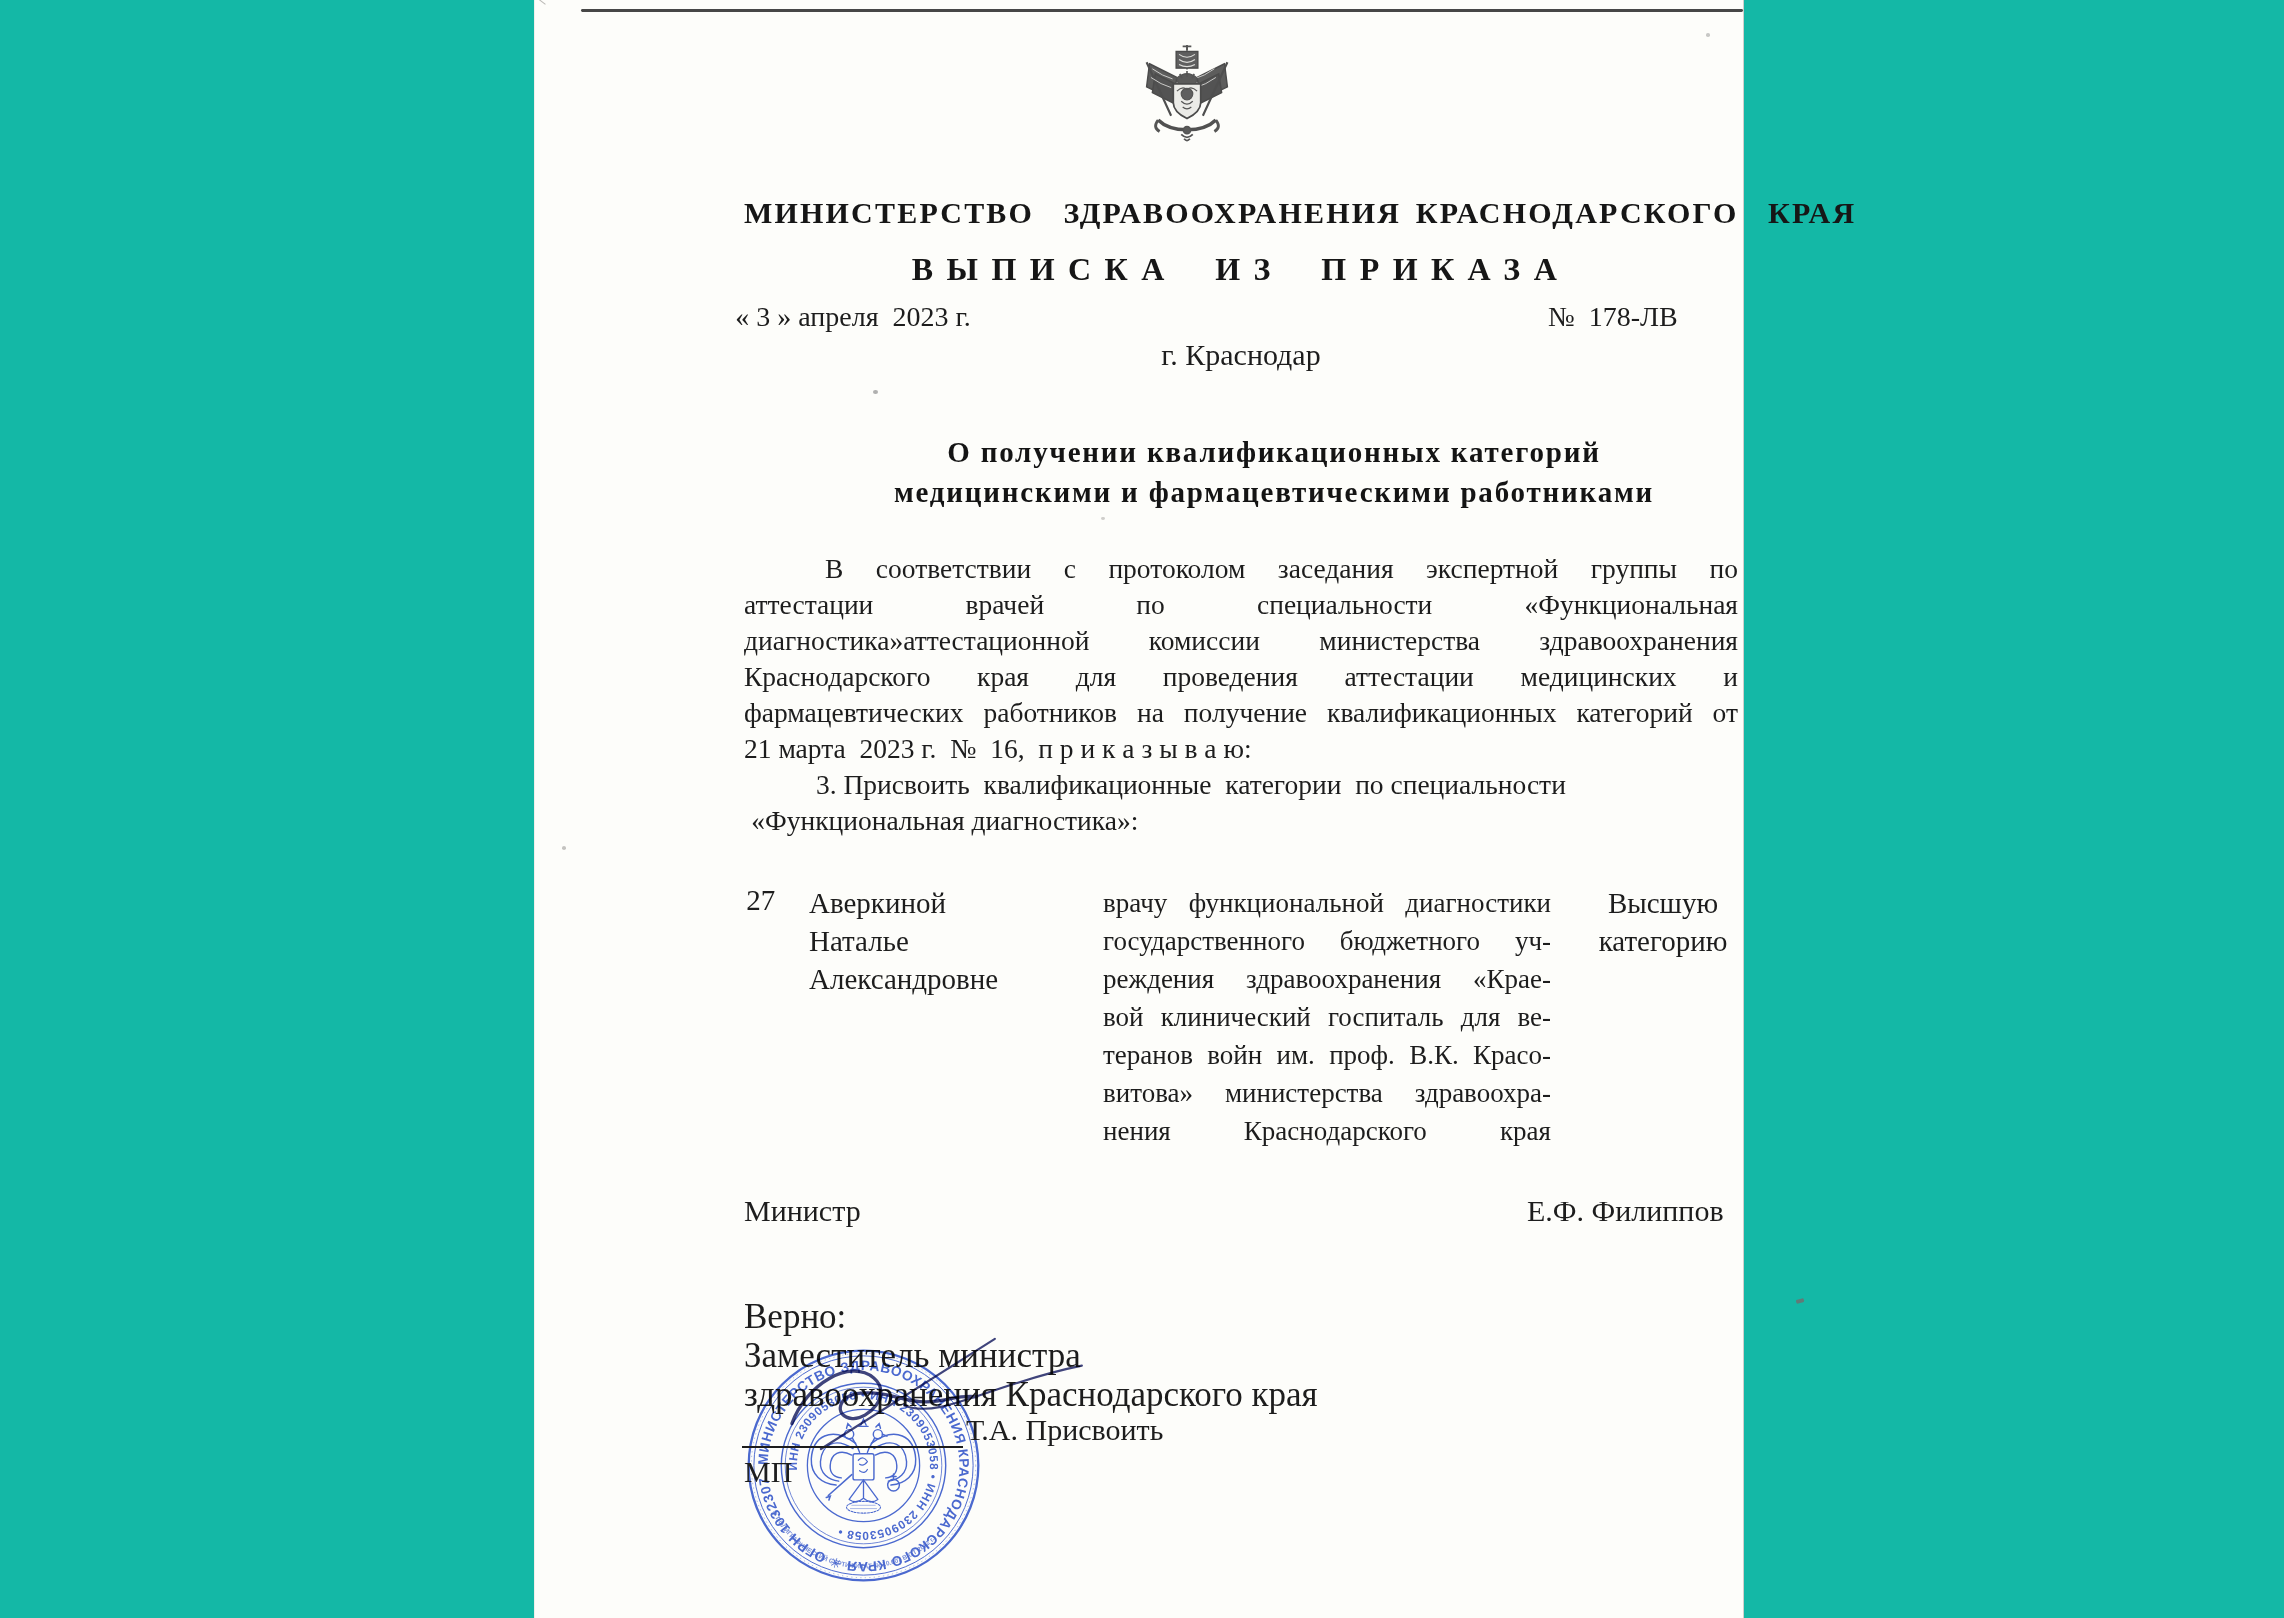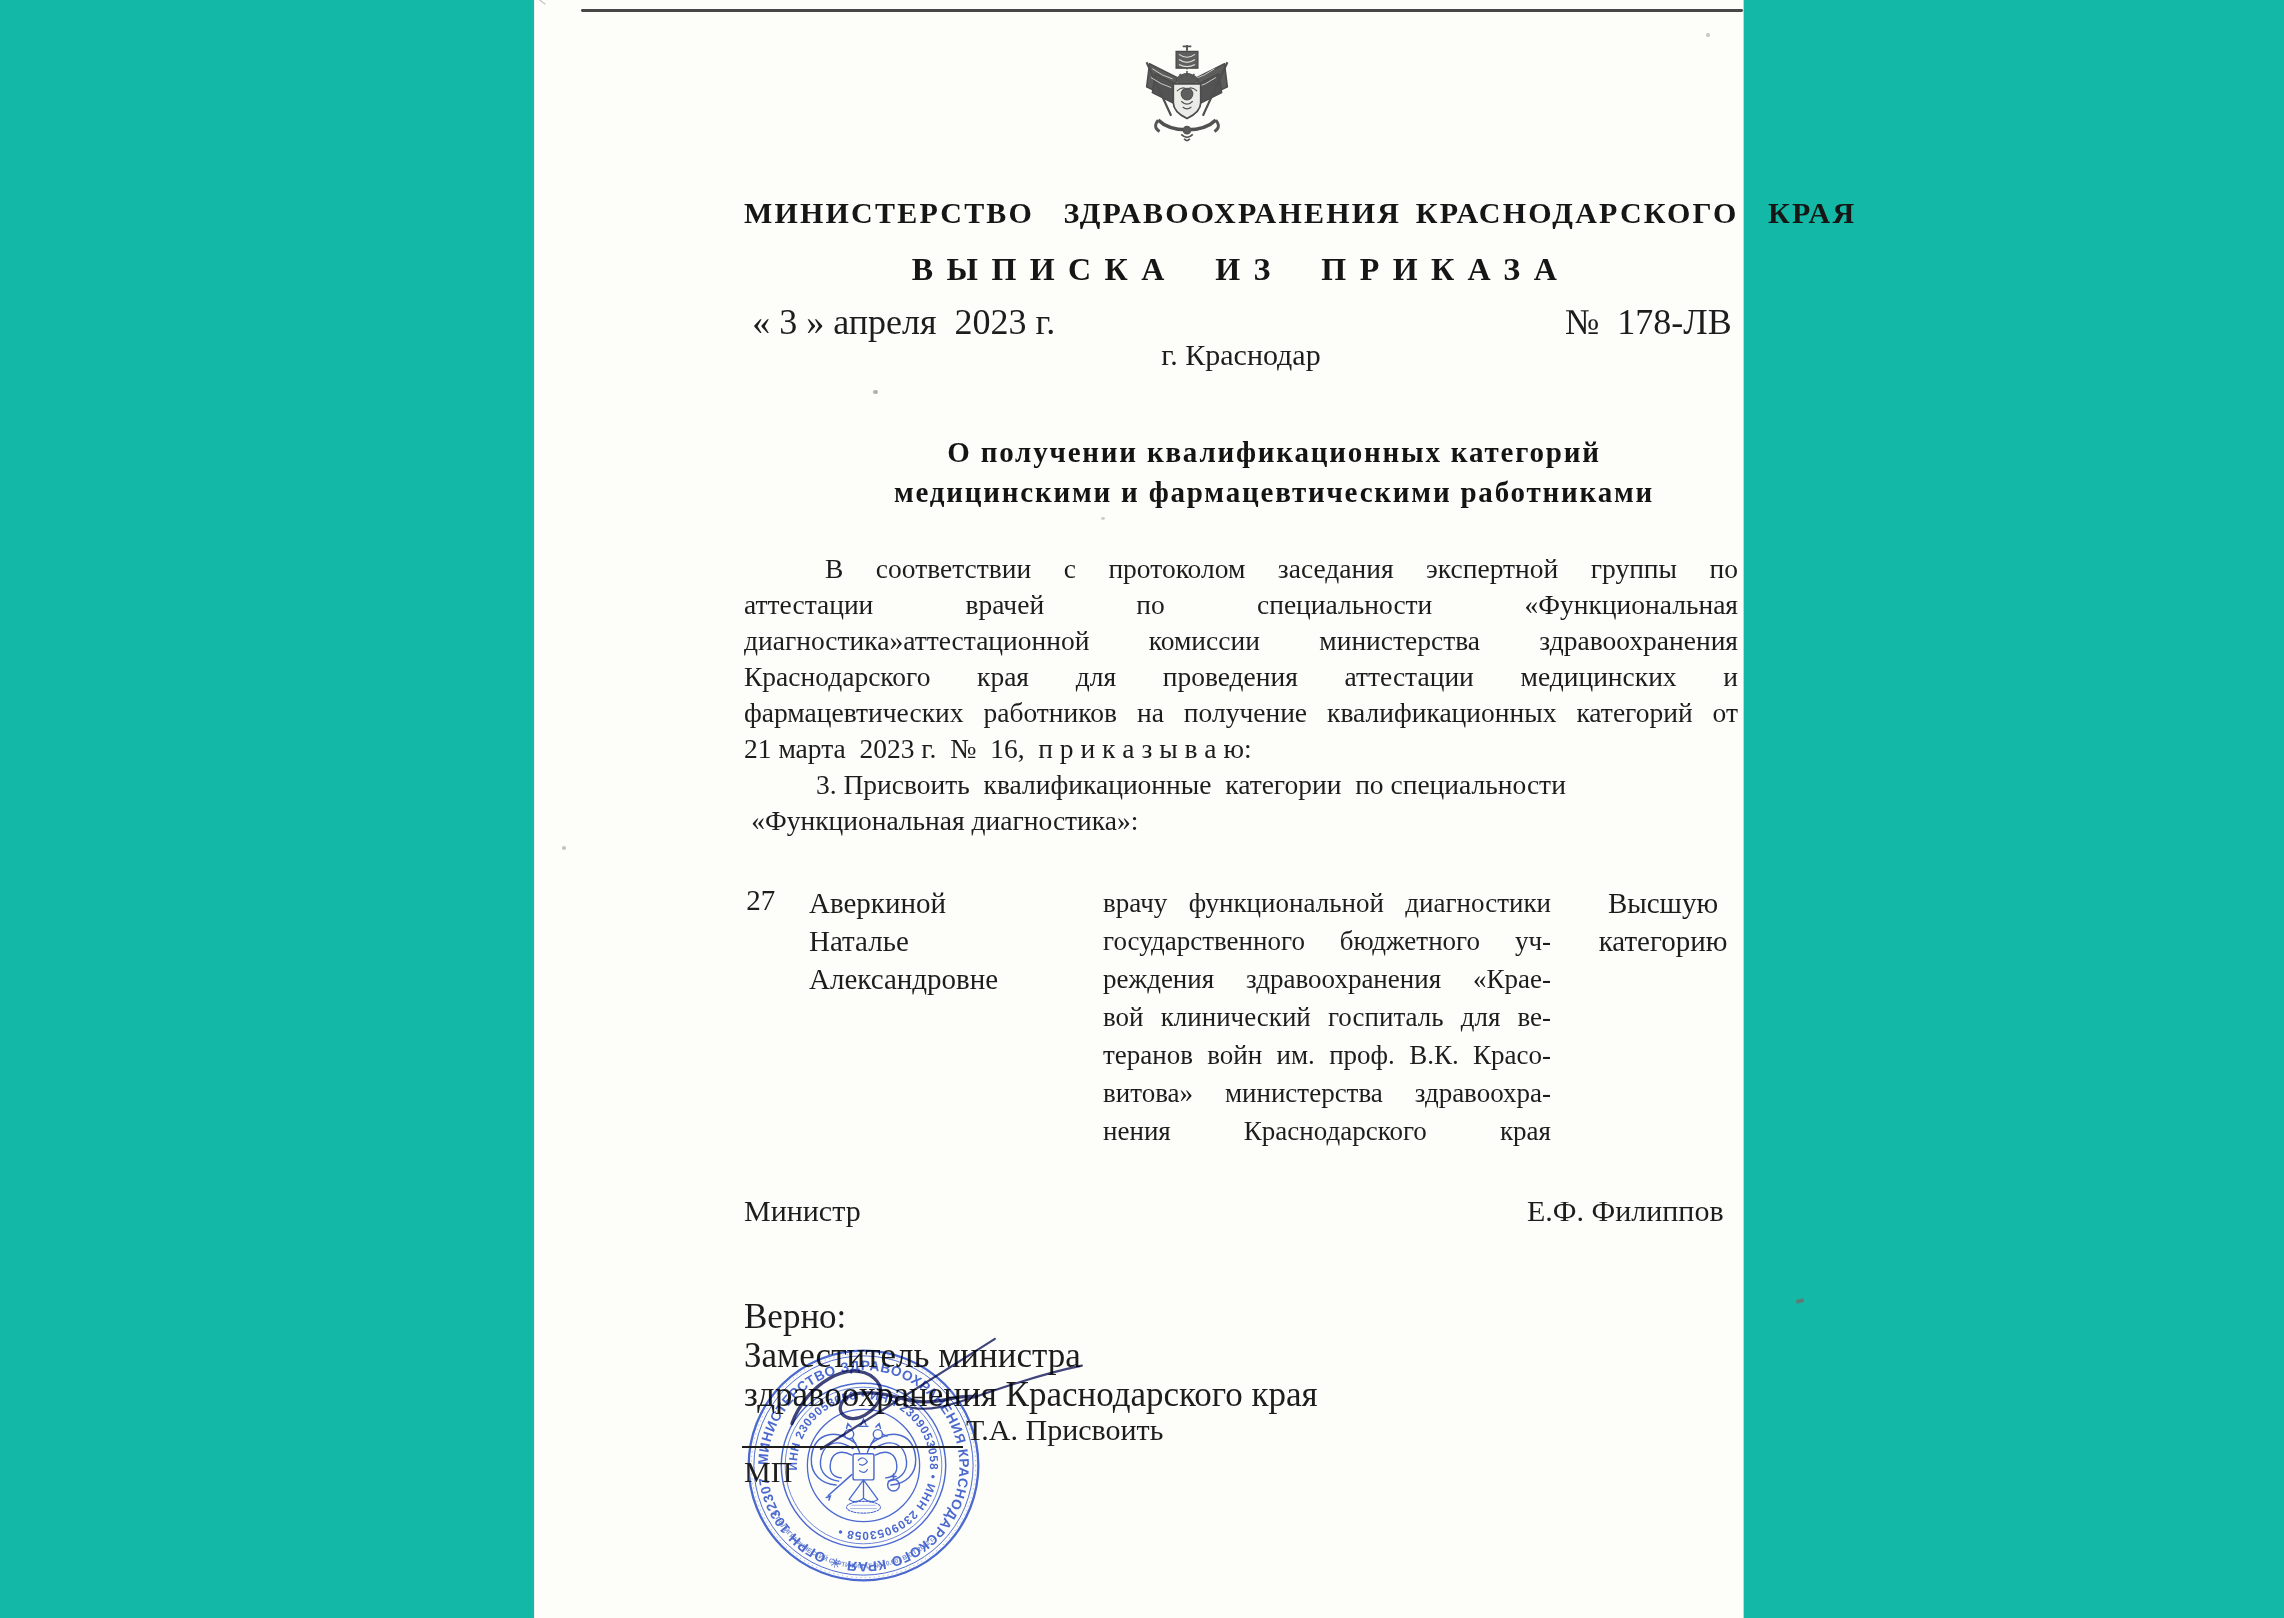--- a/index.html
+++ b/index.html
@@ -7,21 +7,21 @@
           font-family:"Liberation Serif","DejaVu Serif",serif;color:#1d1d1d;}
   .page{position:absolute;left:534px;top:0;width:1208px;height:1618px;background:#fdfdfa;
         border-left:0.7px solid #efeeea;border-right:1.4px solid #cfcfcc;}
   .abs{position:absolute;}
   .topline{position:absolute;left:46px;top:8.7px;width:1162px;height:2.9px;background:#474747;border-radius:1.4px;}
   .corner{position:absolute;left:-4.3px;top:-1.4px;width:16px;height:1.4px;background:#b9b8b4;transform:rotate(38deg);}
   
   .center{text-align:center;}
   .h1{left:209px;top:196px;width:994px;font-weight:bold;font-size:30px;letter-spacing:2.2px;word-spacing:5px;white-space:pre;color:#161616;}
   .h2{left:209px;top:251px;width:994px;font-weight:bold;font-size:32px;letter-spacing:.42em;word-spacing:.5em;color:#161616;}
-  .daterow{left:215px;top:301px;width:994px;height:36px;font-size:36px;}
+  .daterow{left:198px;top:301px;width:994px;height:36px;font-size:28px;}
   .date-left{position:absolute;left:2.2px;top:0;white-space:pre;}
   .doc-number{position:absolute;left:815px;top:0;white-space:pre;}
   .place{left:209px;top:338px;width:994px;font-size:30px;}
   .title{left:242px;top:432px;width:994px;font-weight:bold;font-size:29px;letter-spacing:1.8px;line-height:40px;color:#141414;}
   .bodytext{left:209px;top:551px;width:994px;font-size:27.5px;}
   .bodytext .ln{height:36px;line-height:36px;}
   .jl{text-align:justify;text-align-last:justify;}
   .pre{white-space:pre;}
   .ind1{text-indent:81px;}
   .ind2{text-indent:72px;}

